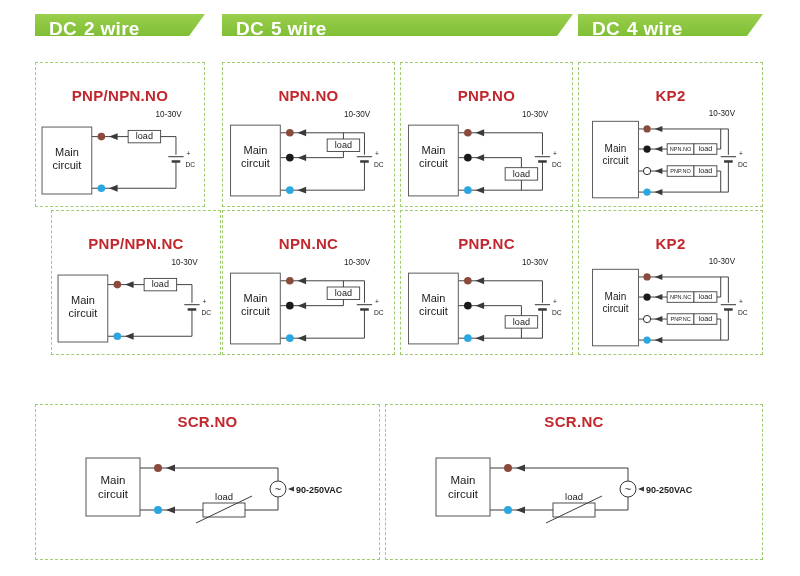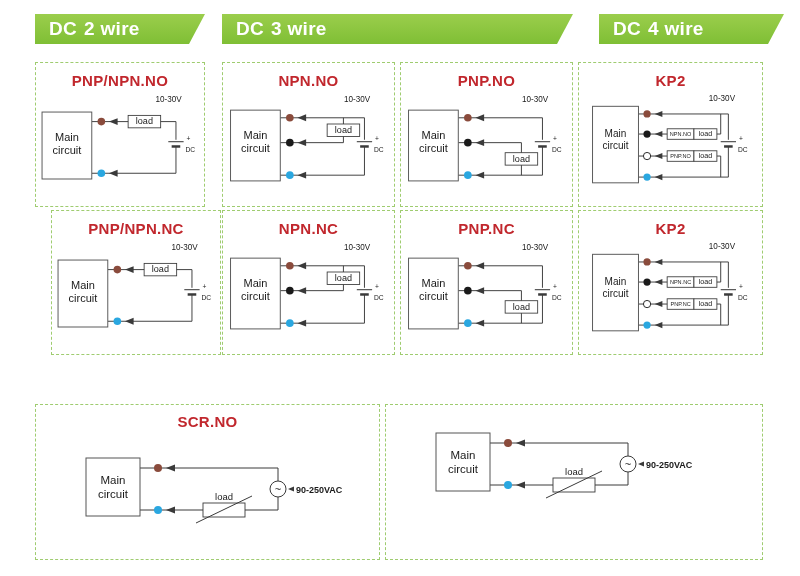--- a/index.html
+++ b/index.html
@@ -1,28 +1,28 @@
 <!DOCTYPE html>
 <html><head>
 <meta charset="utf-8">
 <style>
   * { margin:0; padding:0; box-sizing:border-box; }
   body { font-family:"Liberation Sans", sans-serif; background:#fff; }
   .page { position:relative; width:800px; height:576px; background:#fff; overflow:hidden; }
 
-  .banner { position:absolute; height:30px;
+  .banner { position:absolute; height:22px;
     background:linear-gradient(180deg,#9bce4c,#7fbf35);
     color:#fff; clip-path:polygon(0 0,100% 0,calc(100% - 16px) 100%,0 100%);
     line-height:30px; padding-left:14px; font-size:19px; letter-spacing:.3px; }
   .b-strong { font-weight:700; }
   .b-rest { font-weight:700; margin-left:7px; }
 
   .panel { position:absolute; border:1px dashed #9fcc70; background:#fff; }
   .ptitle { color:#c1272d; font-weight:700; font-size:15px; text-align:center;
-    margin-top:9px; letter-spacing:.3px; }
+    margin-top:24px; letter-spacing:.3px; }
   .ptitle-ac { margin-top:8px; }
 
   .diag { display:block; width:100%; height:110px; margin-top:2px; }
   .diag-ac { display:block; margin:6px 0 0 12px; }
 
   svg text { font-family:"Liberation Sans", sans-serif; fill:#1a1a1a; }
   .wires line { stroke:#3a3a3a; stroke-width:1; fill:none; }
   .plate-long { stroke:#3a3a3a; stroke-width:1.1; }
   .plate-short { stroke:#3a3a3a; stroke-width:2.6; }
   .mainbox { fill:#fff; stroke:#555; stroke-width:1; }
@@ -46,23 +46,23 @@
 </style>
 </head>
 <body>
 
 <div class="page">
 
   <div class="banner" style="left:35px;top:14px;width:170px;">
     <span class="b-strong">DC</span><span class="b-rest">2 wire</span>
   </div>
   <div class="banner" style="left:222px;top:14px;width:351px;">
-    <span class="b-strong">DC</span><span class="b-rest">3 wire</span>
-  </div>
-  <div class="banner" style="left:578px;top:14px;width:185px;margin-left:21px;">
+    <span class="b-strong">DC</span><span class="b-rest">5 wire</span>
+  </div>
+  <div class="banner" style="left:578px;top:14px;width:185px;">
     <span class="b-strong">DC</span><span class="b-rest">4 wire</span>
   </div>
 
   <div class="panel" style="left:35px;top:62px;width:170px;height:145px;">
     <div class="ptitle">PNP/NPN.NO</div>
     <svg class="diag" viewBox="0 0 175 115" preserveAspectRatio="xMidYMin meet">
       <text class="volt" x="152" y="12" text-anchor="end">10-30V</text>
       <g class="wires">
         <line x1="58" y1="32" x2="146" y2="32"></line>
           <line x1="58" y1="86" x2="146" y2="86"></line>
@@ -348,20 +348,21 @@
       <circle class="dot-brown" cx="110" cy="32" r="4"></circle>
       <polygon class="arr" points="118,74 127,70.4 127,77.6"></polygon>
       <circle class="dot-blue" cx="110" cy="74" r="4"></circle>
       <text class="load" x="176" y="63.5">load</text>
       <rect class="loadbox" x="155" y="67" width="42" height="14"></rect>
       <line class="diagslash" x1="148" y1="87" x2="204" y2="60"></line>
     </svg>
   </div>
 
   <div class="panel" style="left:385px;top:404px;width:378px;height:156px;">
+    <div class="ptitle ptitle-ac">SCR.NC</div>
     <svg class="diag-ac" width="320" height="100" viewBox="0 0 320 100">
       <g class="wires">
         <line x1="92" y1="32" x2="230" y2="32"></line>
           <line x1="92" y1="74" x2="230" y2="74"></line>
         <line x1="230" y1="32" x2="230" y2="45"></line>
           <line x1="230" y1="61" x2="230" y2="74"></line>
       </g>
       <circle class="acsrc" cx="230" cy="53" r="8"></circle>
       <text class="acsym" x="230" y="56.5">~</text>
       <polygon class="arr" points="240,53 246,50.5 246,55.5"></polygon>

